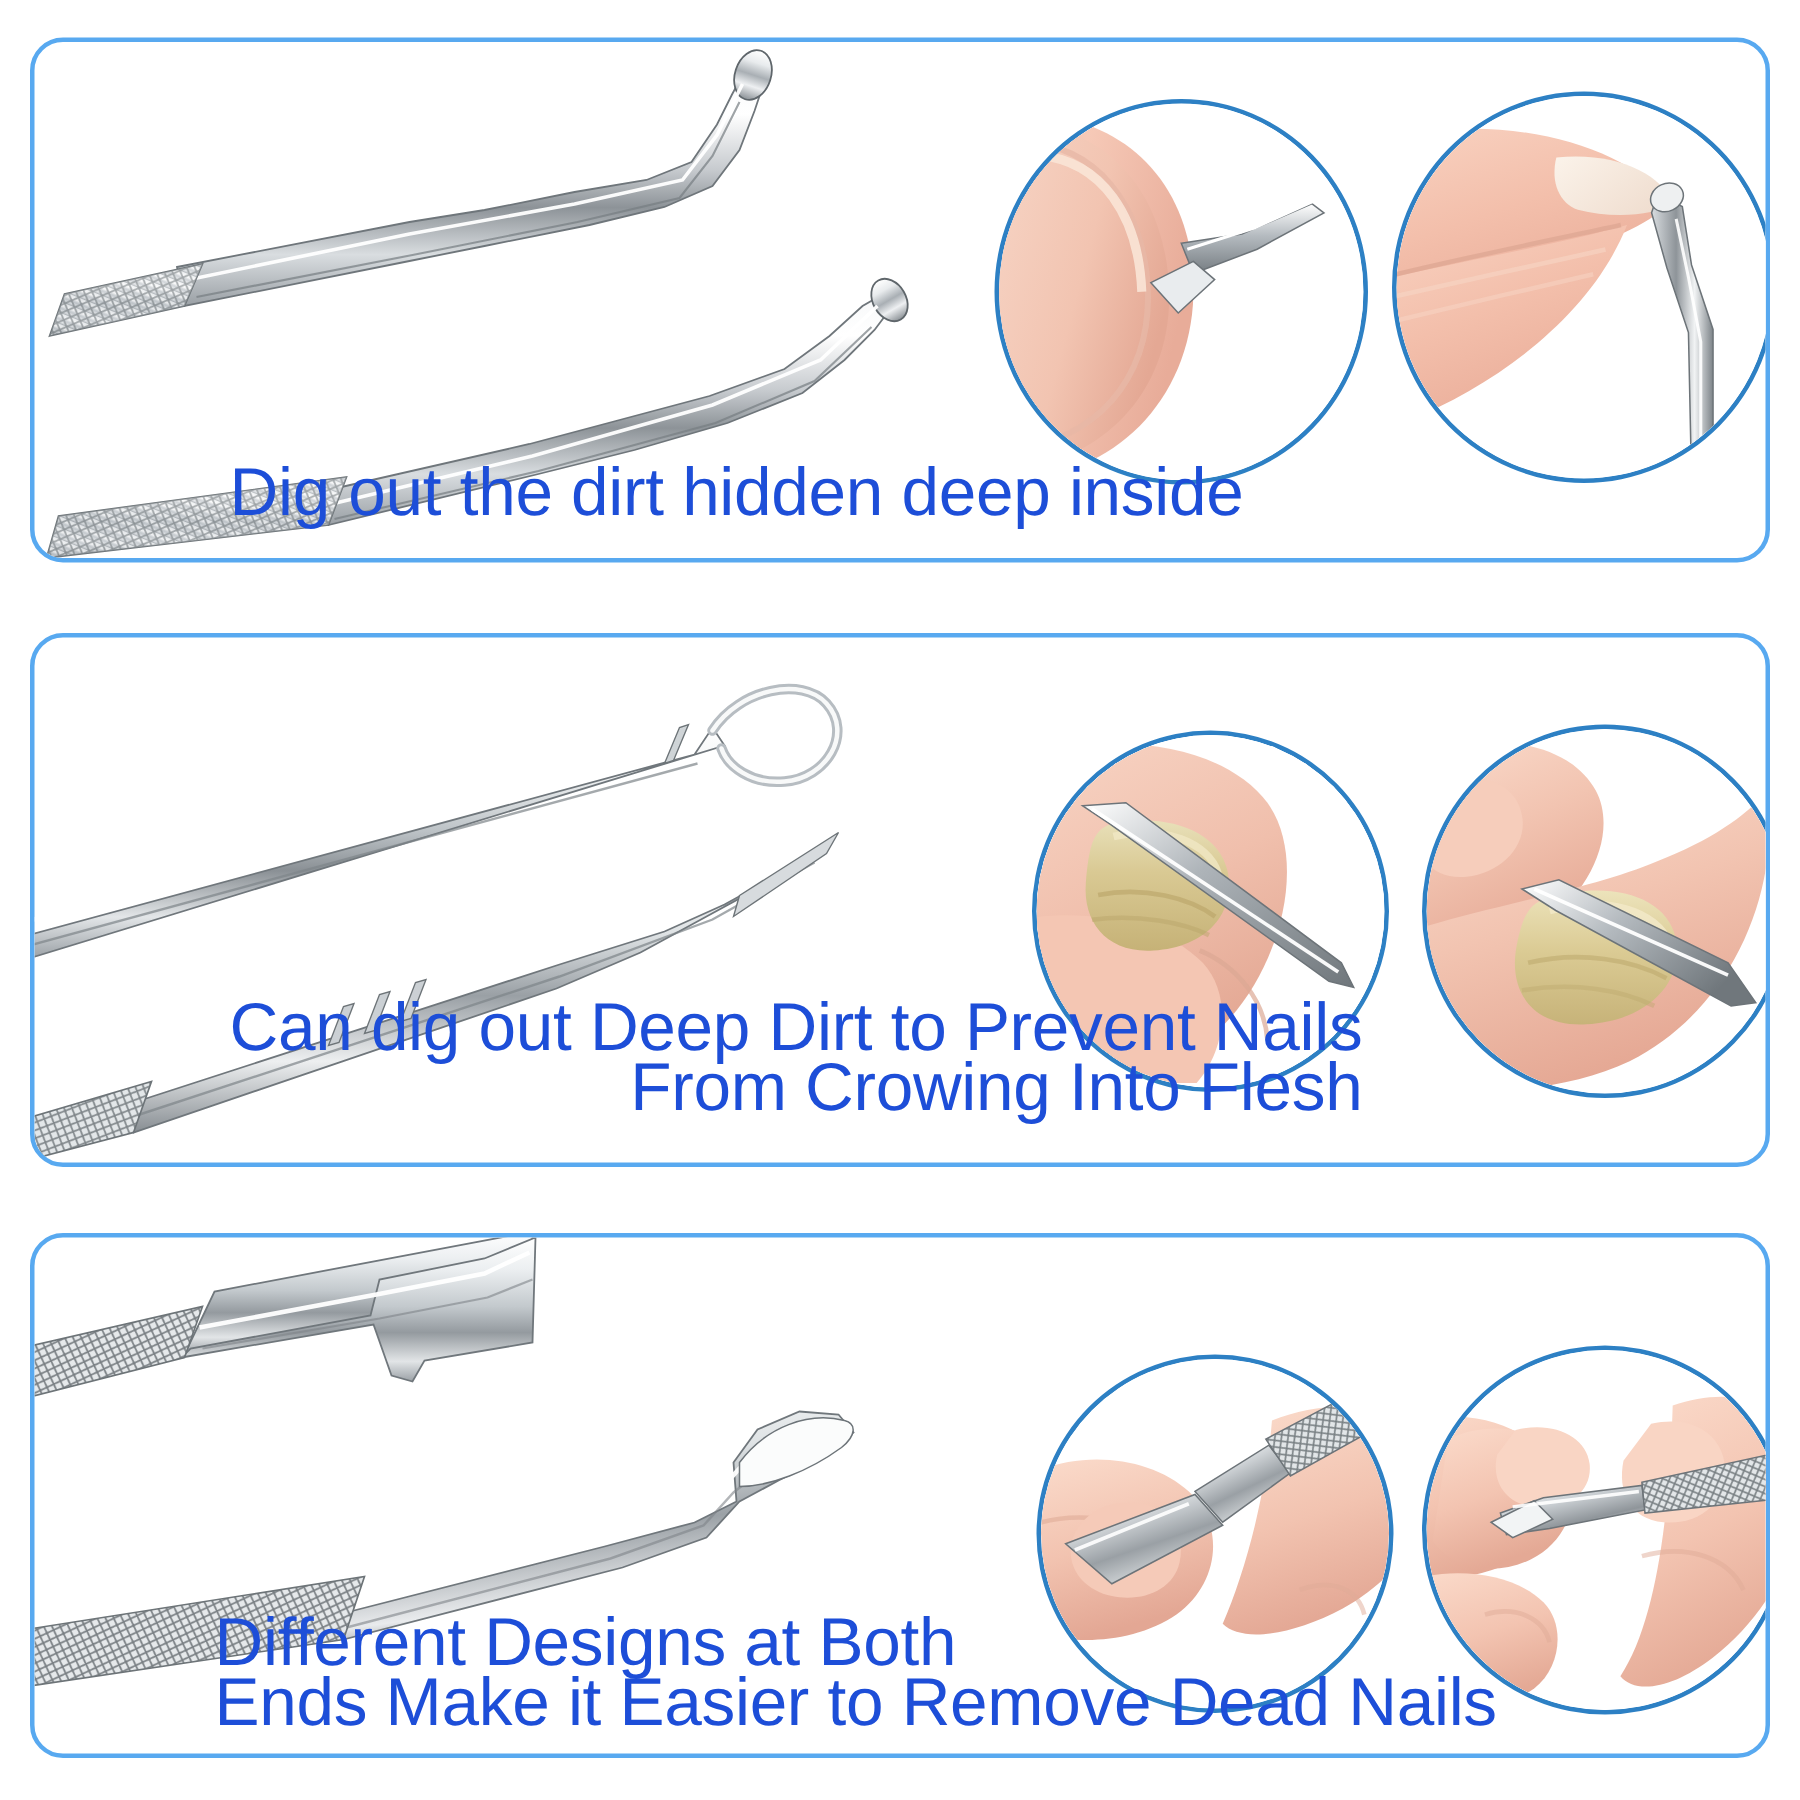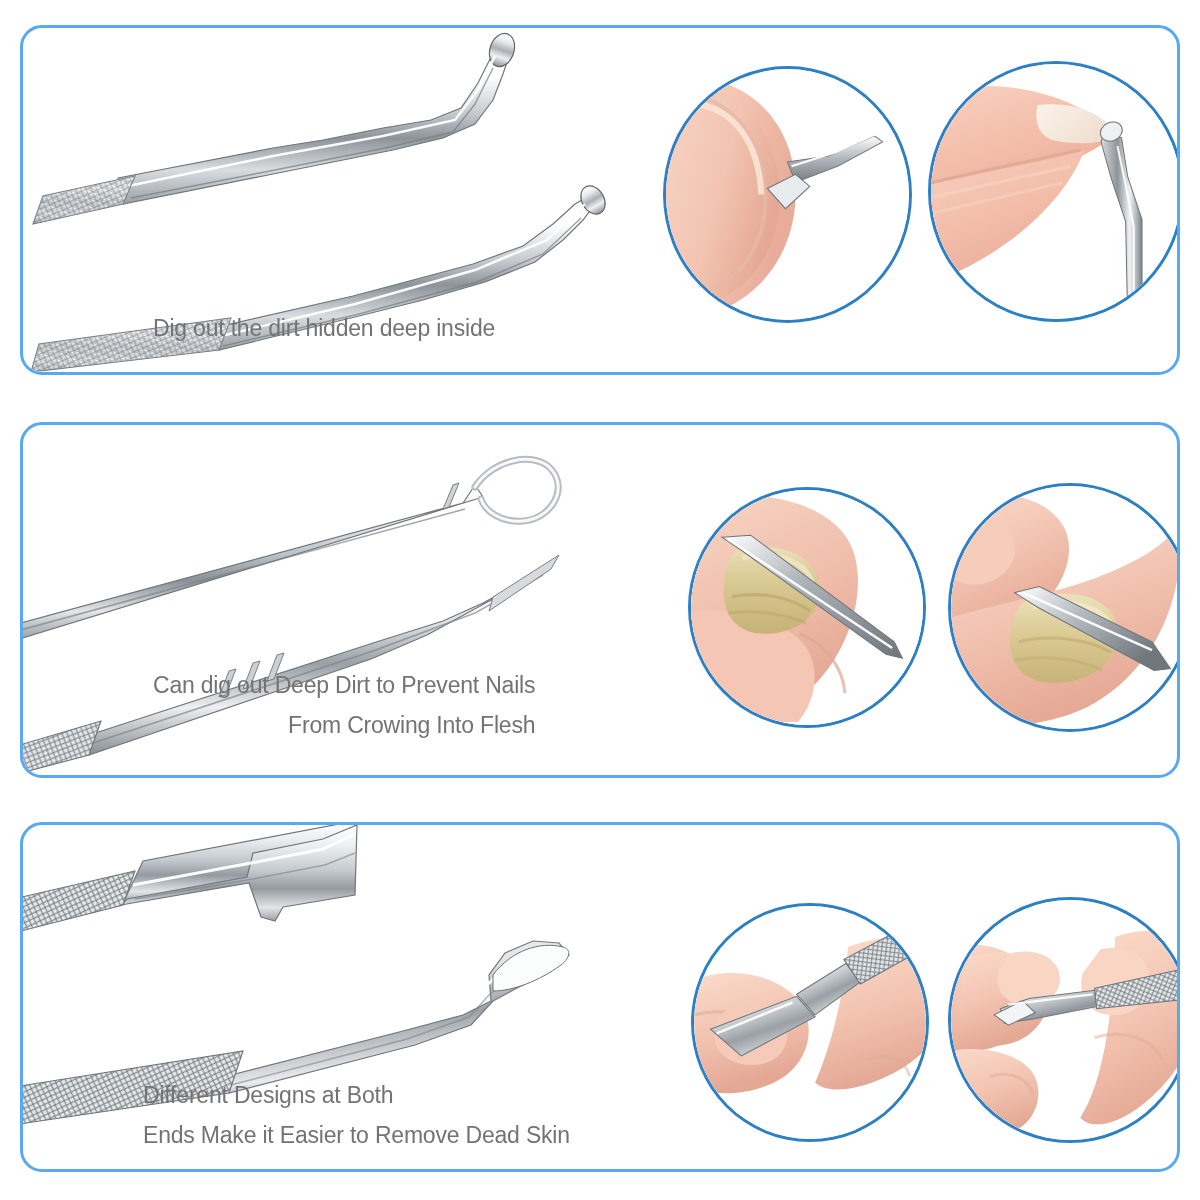--- a/index.html
+++ b/index.html
@@ -42,22 +42,22 @@
 
   .panel-inner {
     position: relative;
     width: 100%;
     height: 100%;
   }
 
   
   .caption {
     position: absolute;
-    color: #737373;
-    font-size: 23px;
+    color: #1d4ed8;
+    font-size: 45px;
     line-height: 40px;
     letter-spacing: -0.2px;
     white-space: pre-line;
     font-family: "Liberation Sans", sans-serif;
     z-index: 6;
   }
   .caption-1 { left: 130px; top: 280px; }
   .caption-2 { left: 130px; top: 240px; }
   .caption-3 { left: 120px; top: 250px; }
 
@@ -460,17 +460,17 @@
 
             <path d="M48,106 L76,96 L140,88 L142,104 L80,116 L52,120 Z" fill="url(#bladeS)" stroke="#6d7479" stroke-width="1"></path>
             <path d="M42,112 L70,98 L82,110 L56,122 Z" fill="#f2f4f5" stroke="#6d7479" stroke-width="1"></path>
             <path d="M140,86 L232,66 L236,96 L142,106 Z" fill="url(#knurlI2)" stroke="#6d7479" stroke-width="1"></path>
             <path d="M56,102 L138,92" fill="none" stroke="#ffffff" stroke-width="2.2" opacity="0.9"></path>
           </svg>
         </div>
       </div>
 
       <div class="caption caption-3">Different Designs at Both
-Ends Make it Easier to Remove Dead Skin</div>
+Ends Make it Easier to Remove Dead Nails</div>
     </div>
   </div>
 
 </div>
 
 </body></html>

